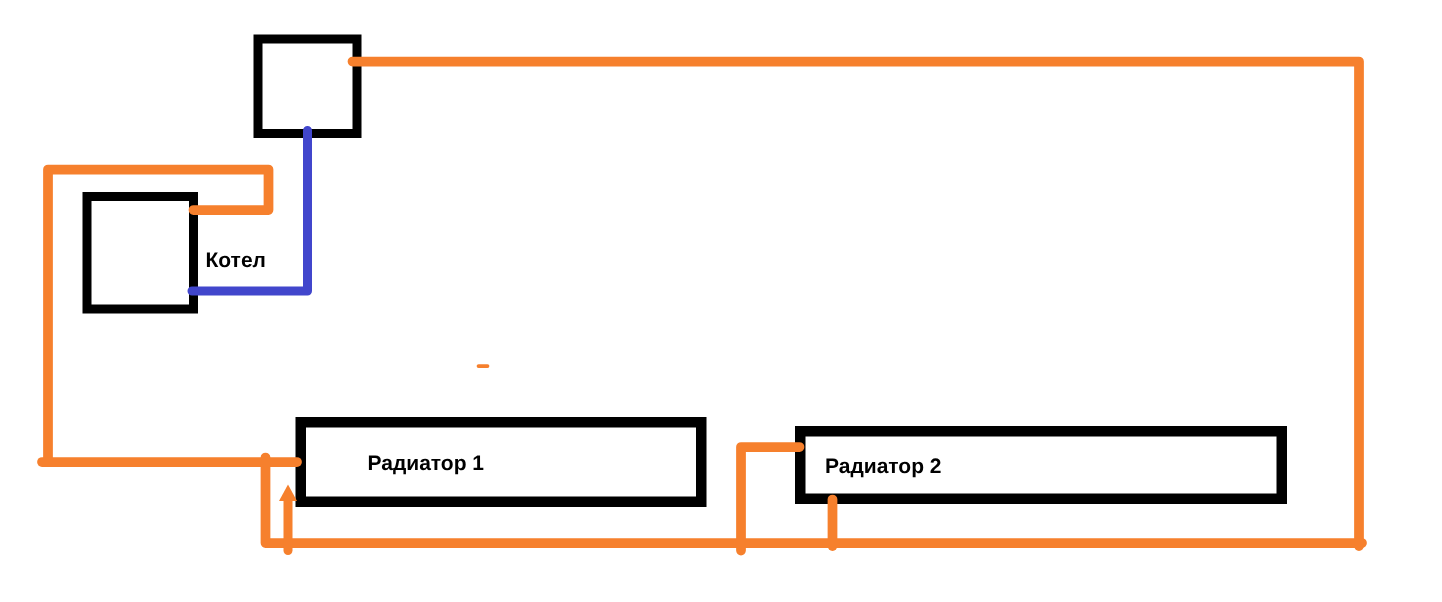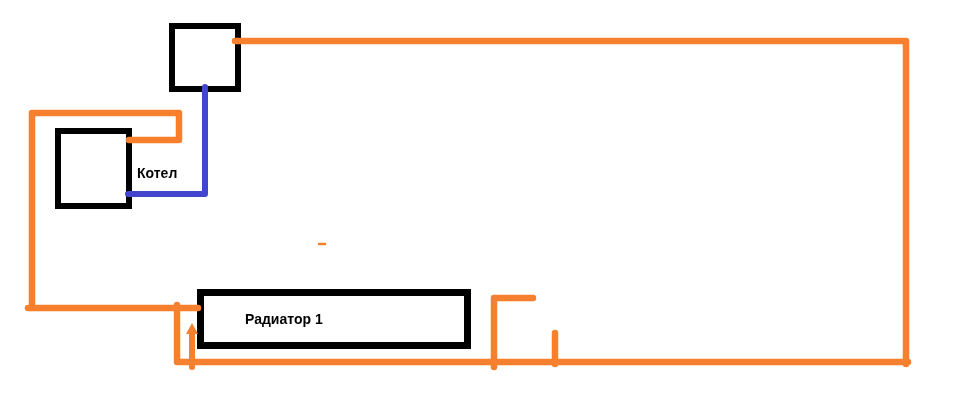--- a/index.html
+++ b/index.html
@@ -24,21 +24,21 @@
     border: 6px solid var(--border, #000000);
     z-index: 1;
   }
   .node.rad {
     border-width: 7px;
     display: flex;
     align-items: center;
   }
   #tank   { left: 169px; top: 23px;  width: 72px;  height: 69px; }
   #boiler { left: 55px;  top: 128px; width: 77px;  height: 81px; }
-  #rad1   { left: 197px; top: 278px; width: 274px; height: 60px; margin-top: 11px; }
+  #rad1   { left: 197px; top: 278px; width: 274px; height: 60px; }
   #rad2   { left: 530px; top: 284px; width: 328px; height: 52px; }
   .diagram-label {
     color: var(--text, #000000);
     font-weight: bold;
     font-size: 14px;
     line-height: 1;
     white-space: nowrap;
     text-align: center;
   }
   #rad1 .diagram-label { padding-left: 41px; }
@@ -71,14 +71,17 @@
   <div class="node" id="tank"></div>
 
   <div class="node" id="boiler"></div>
 
   <span class="diagram-label" id="boiler-label">Котел</span>
 
   <div class="node rad" id="rad1">
     <span class="diagram-label">Радиатор 1</span>
   </div>
 
+  <div class="node rad" id="rad2">
+    <span class="diagram-label">Радиатор 2</span>
+  </div>
 
 </div>
 
 </body></html>

